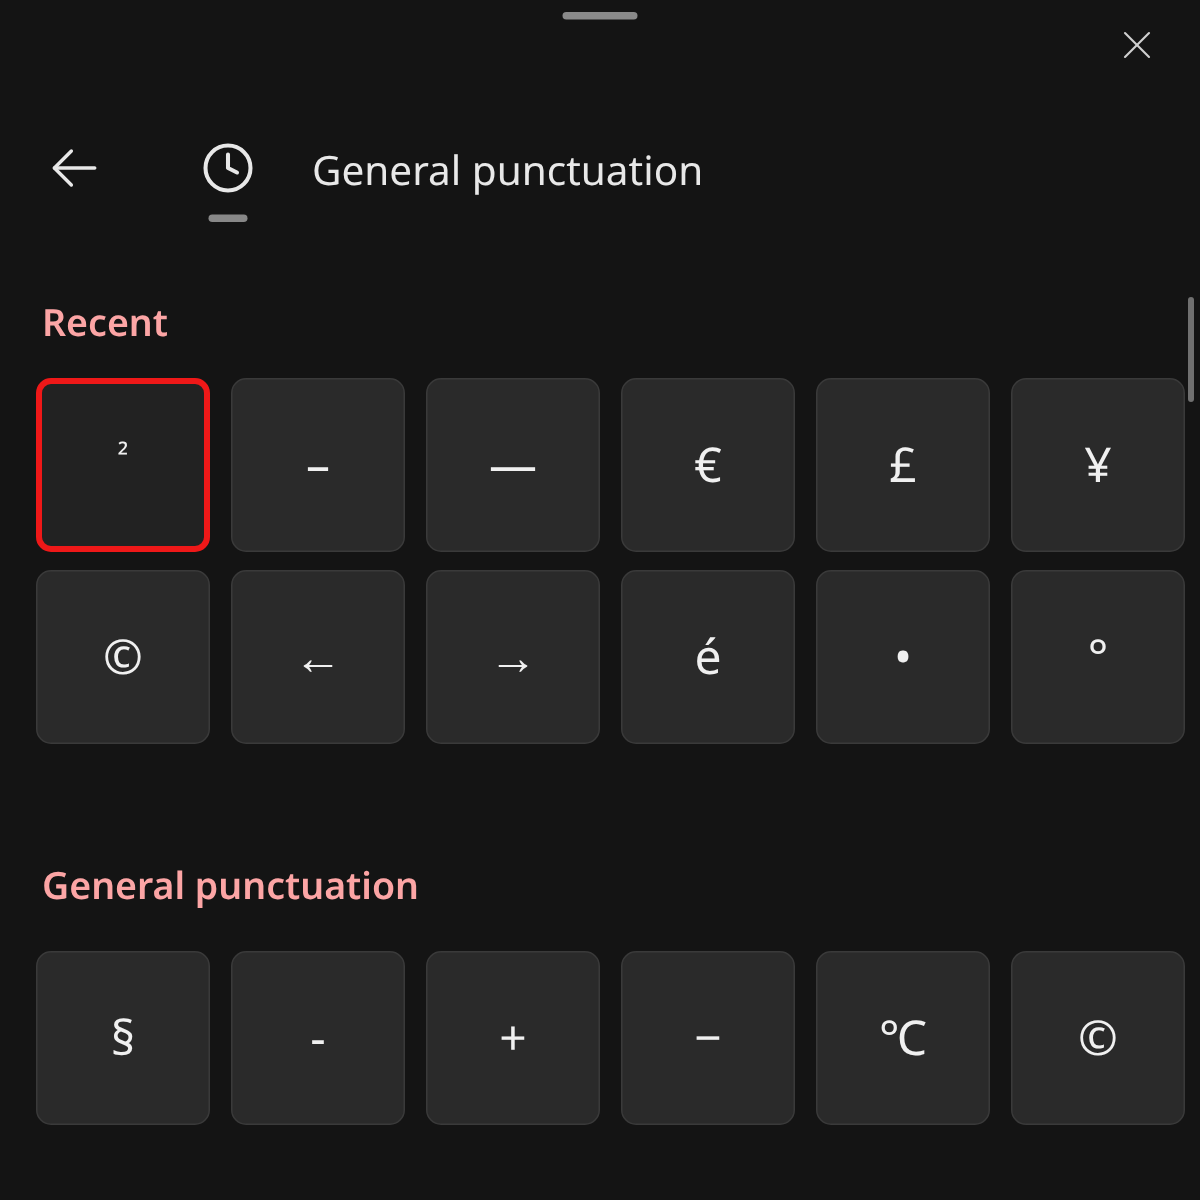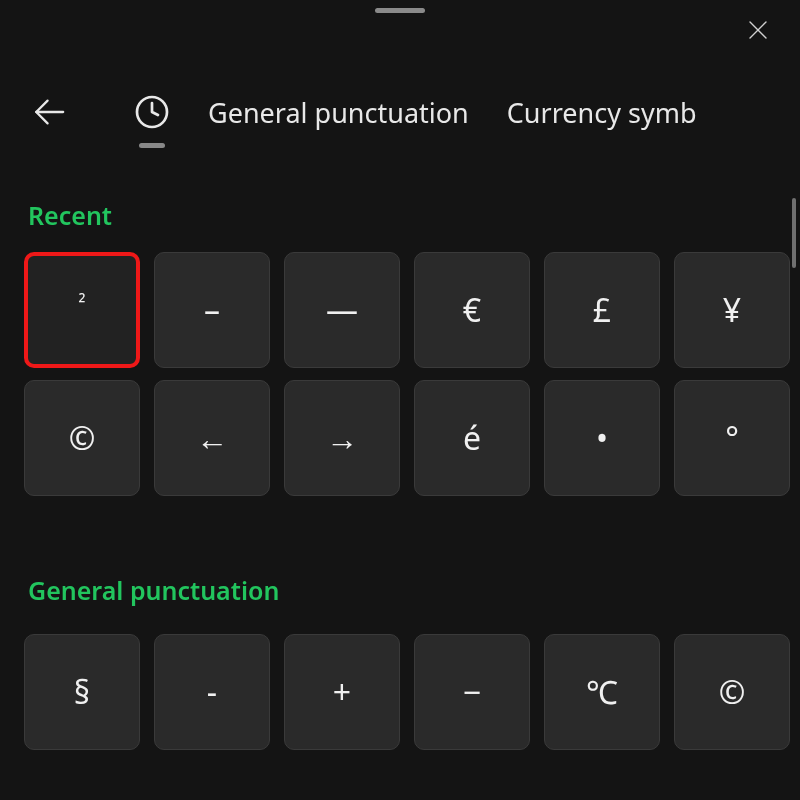--- a/index.html
+++ b/index.html
@@ -74,21 +74,21 @@
     .tab-text {
       font-size: 27px;
       font-weight: 400;
       color: #e8e8e8;
       white-space: nowrap;
       cursor: pointer;
     }
     .section-label {
       font-size: 25px;
       font-weight: 600;
-      color: #22c55e;
+      color: #fca5a5;
       margin-left: 28px;
     }
     .section-recent-label { position: absolute; top: 198px; }
     .section-general-label { position: absolute; top: 573px; }
     .grid {
       position: absolute;
       left: 24px;
       display: flex;
       gap: 14px;
       flex-wrap: wrap;
@@ -151,21 +151,20 @@
 
   <div class="history-tab">
     <svg viewBox="0 0 24 24" fill="none" stroke-width="1.8" stroke-linecap="round" stroke-linejoin="round">
       <circle cx="12" cy="12" r="10"></circle>
       <polyline points="12,6 12,12 16,14"></polyline>
     </svg>
     <div class="underline"></div>
   </div>
 
   <div class="tab-text">General punctuation</div>
-  <div class="tab-text">Currency symb</div>
 </div>
 
 <div class="section-label section-recent-label">Recent</div>
 
 <div class="scroll-hint"></div>
 
 <div class="grid grid-recent-row1">
     <div class="key highlighted">
       <span class="glyph">²</span>
     </div>

